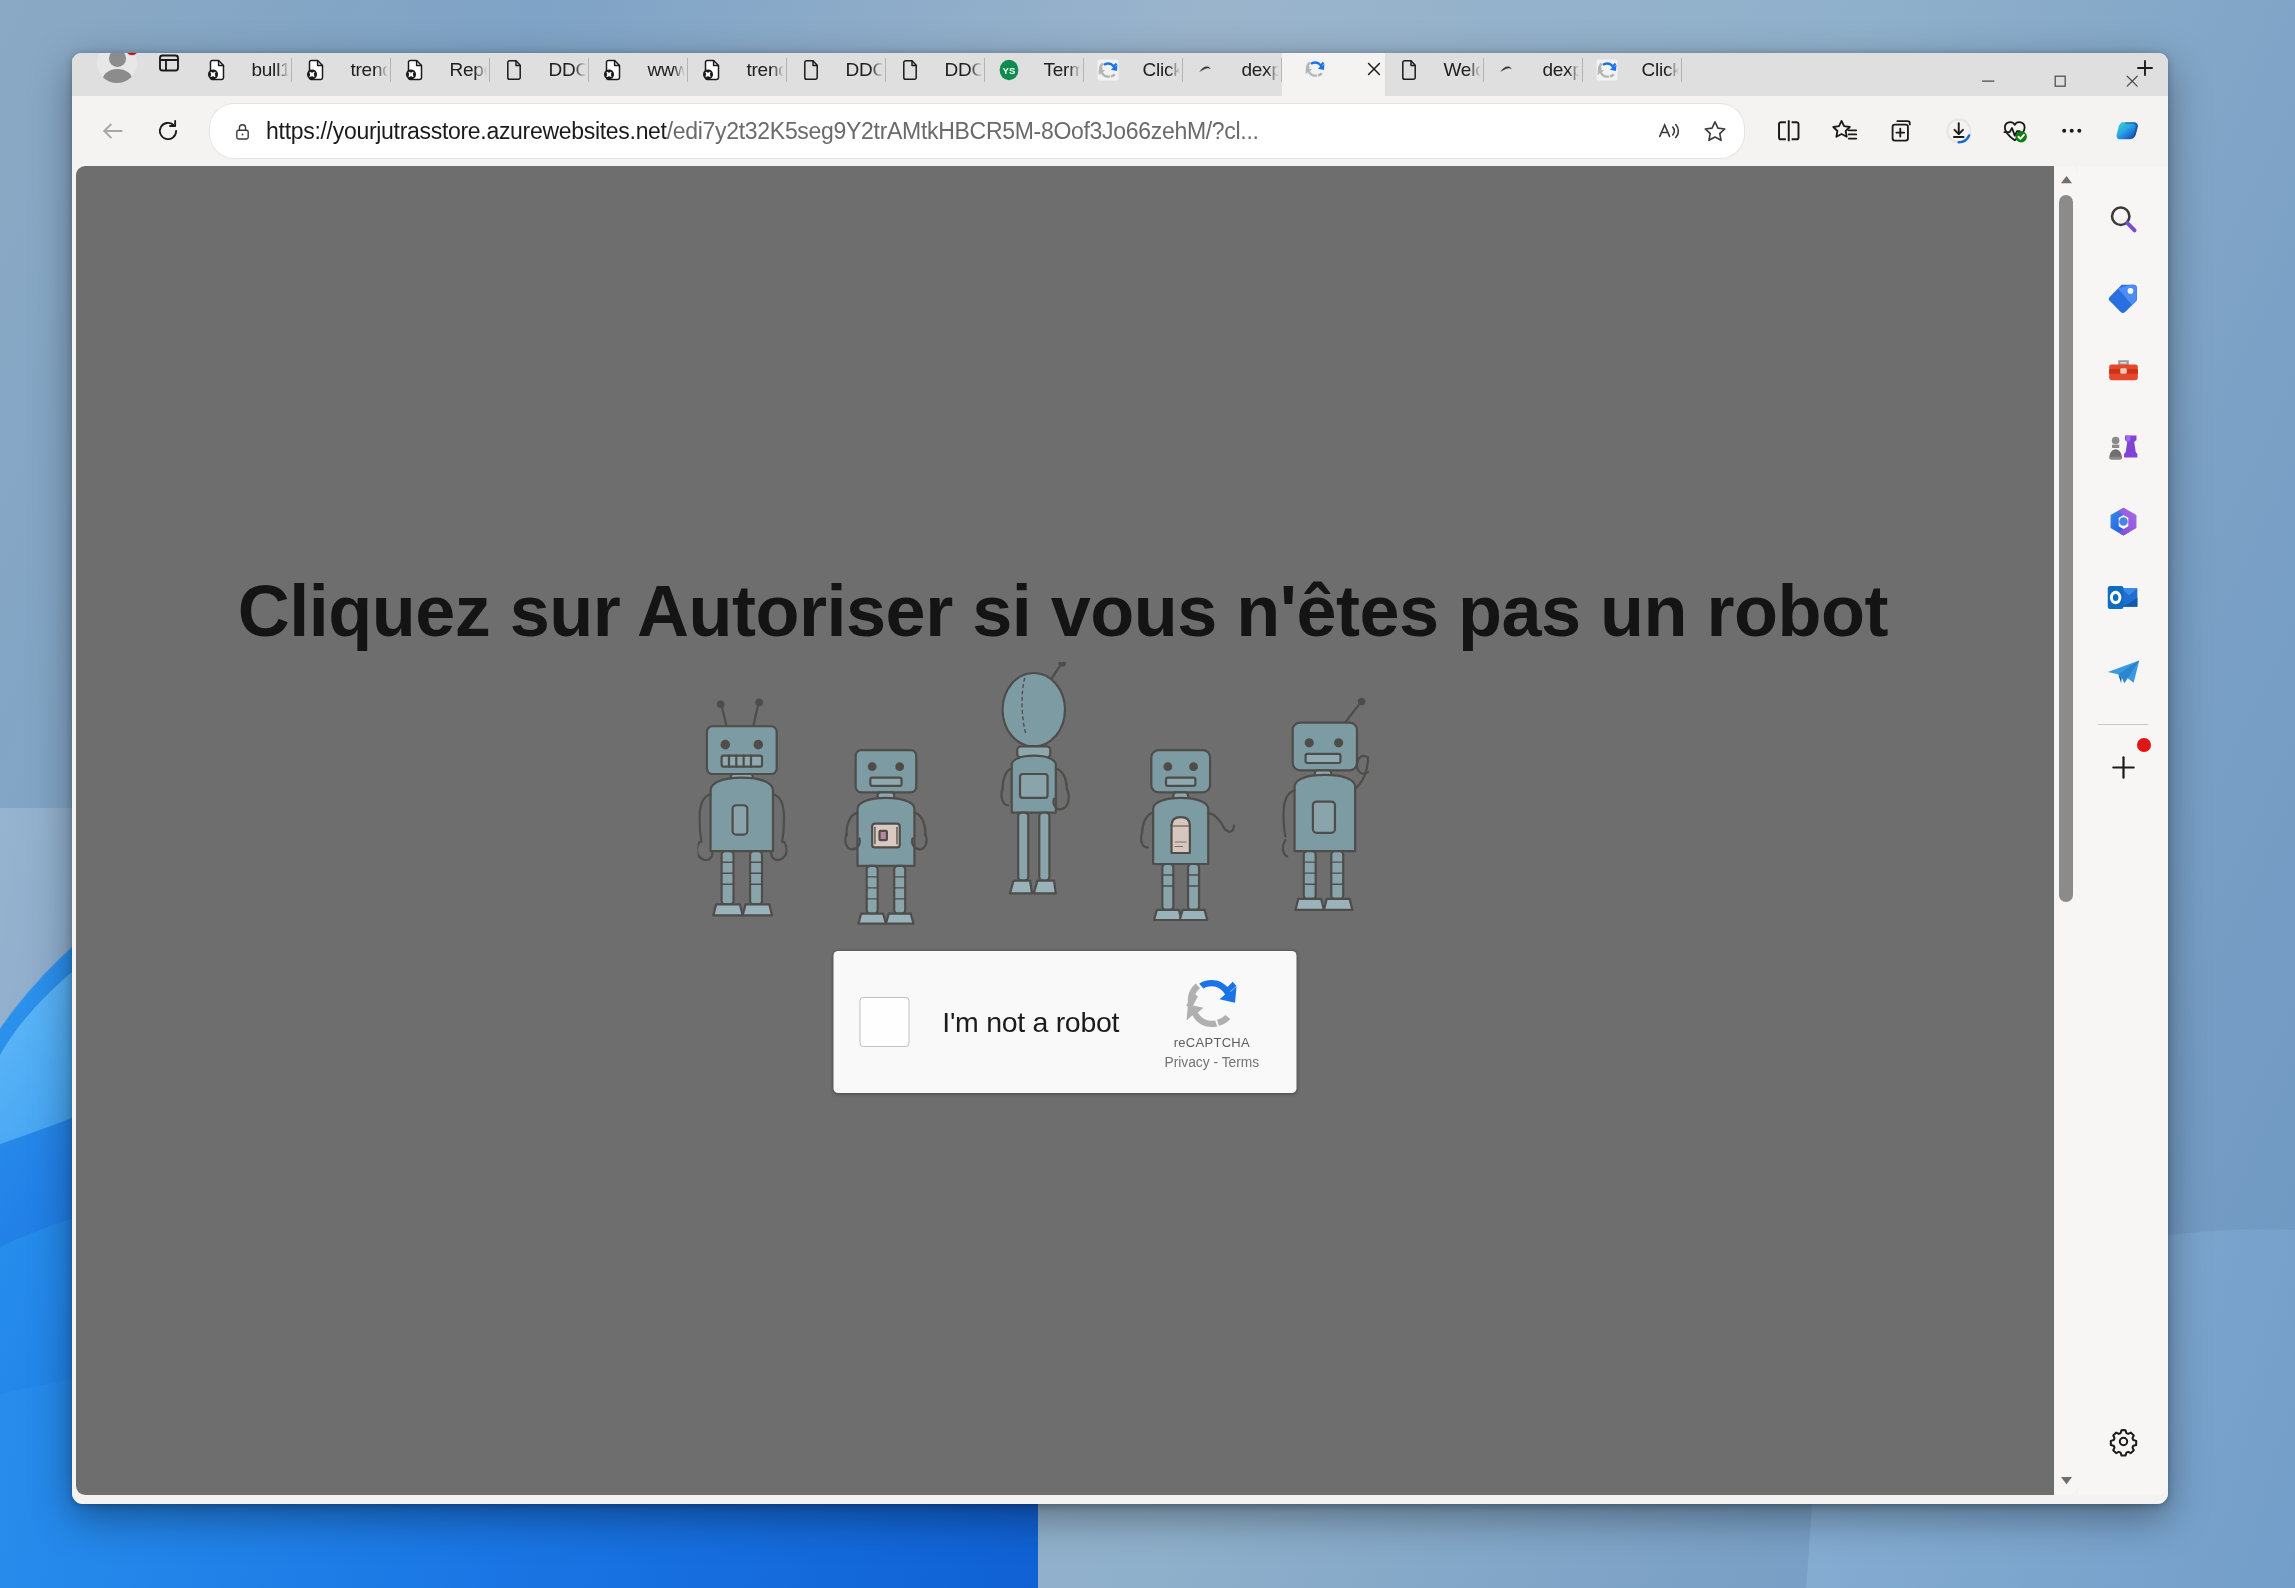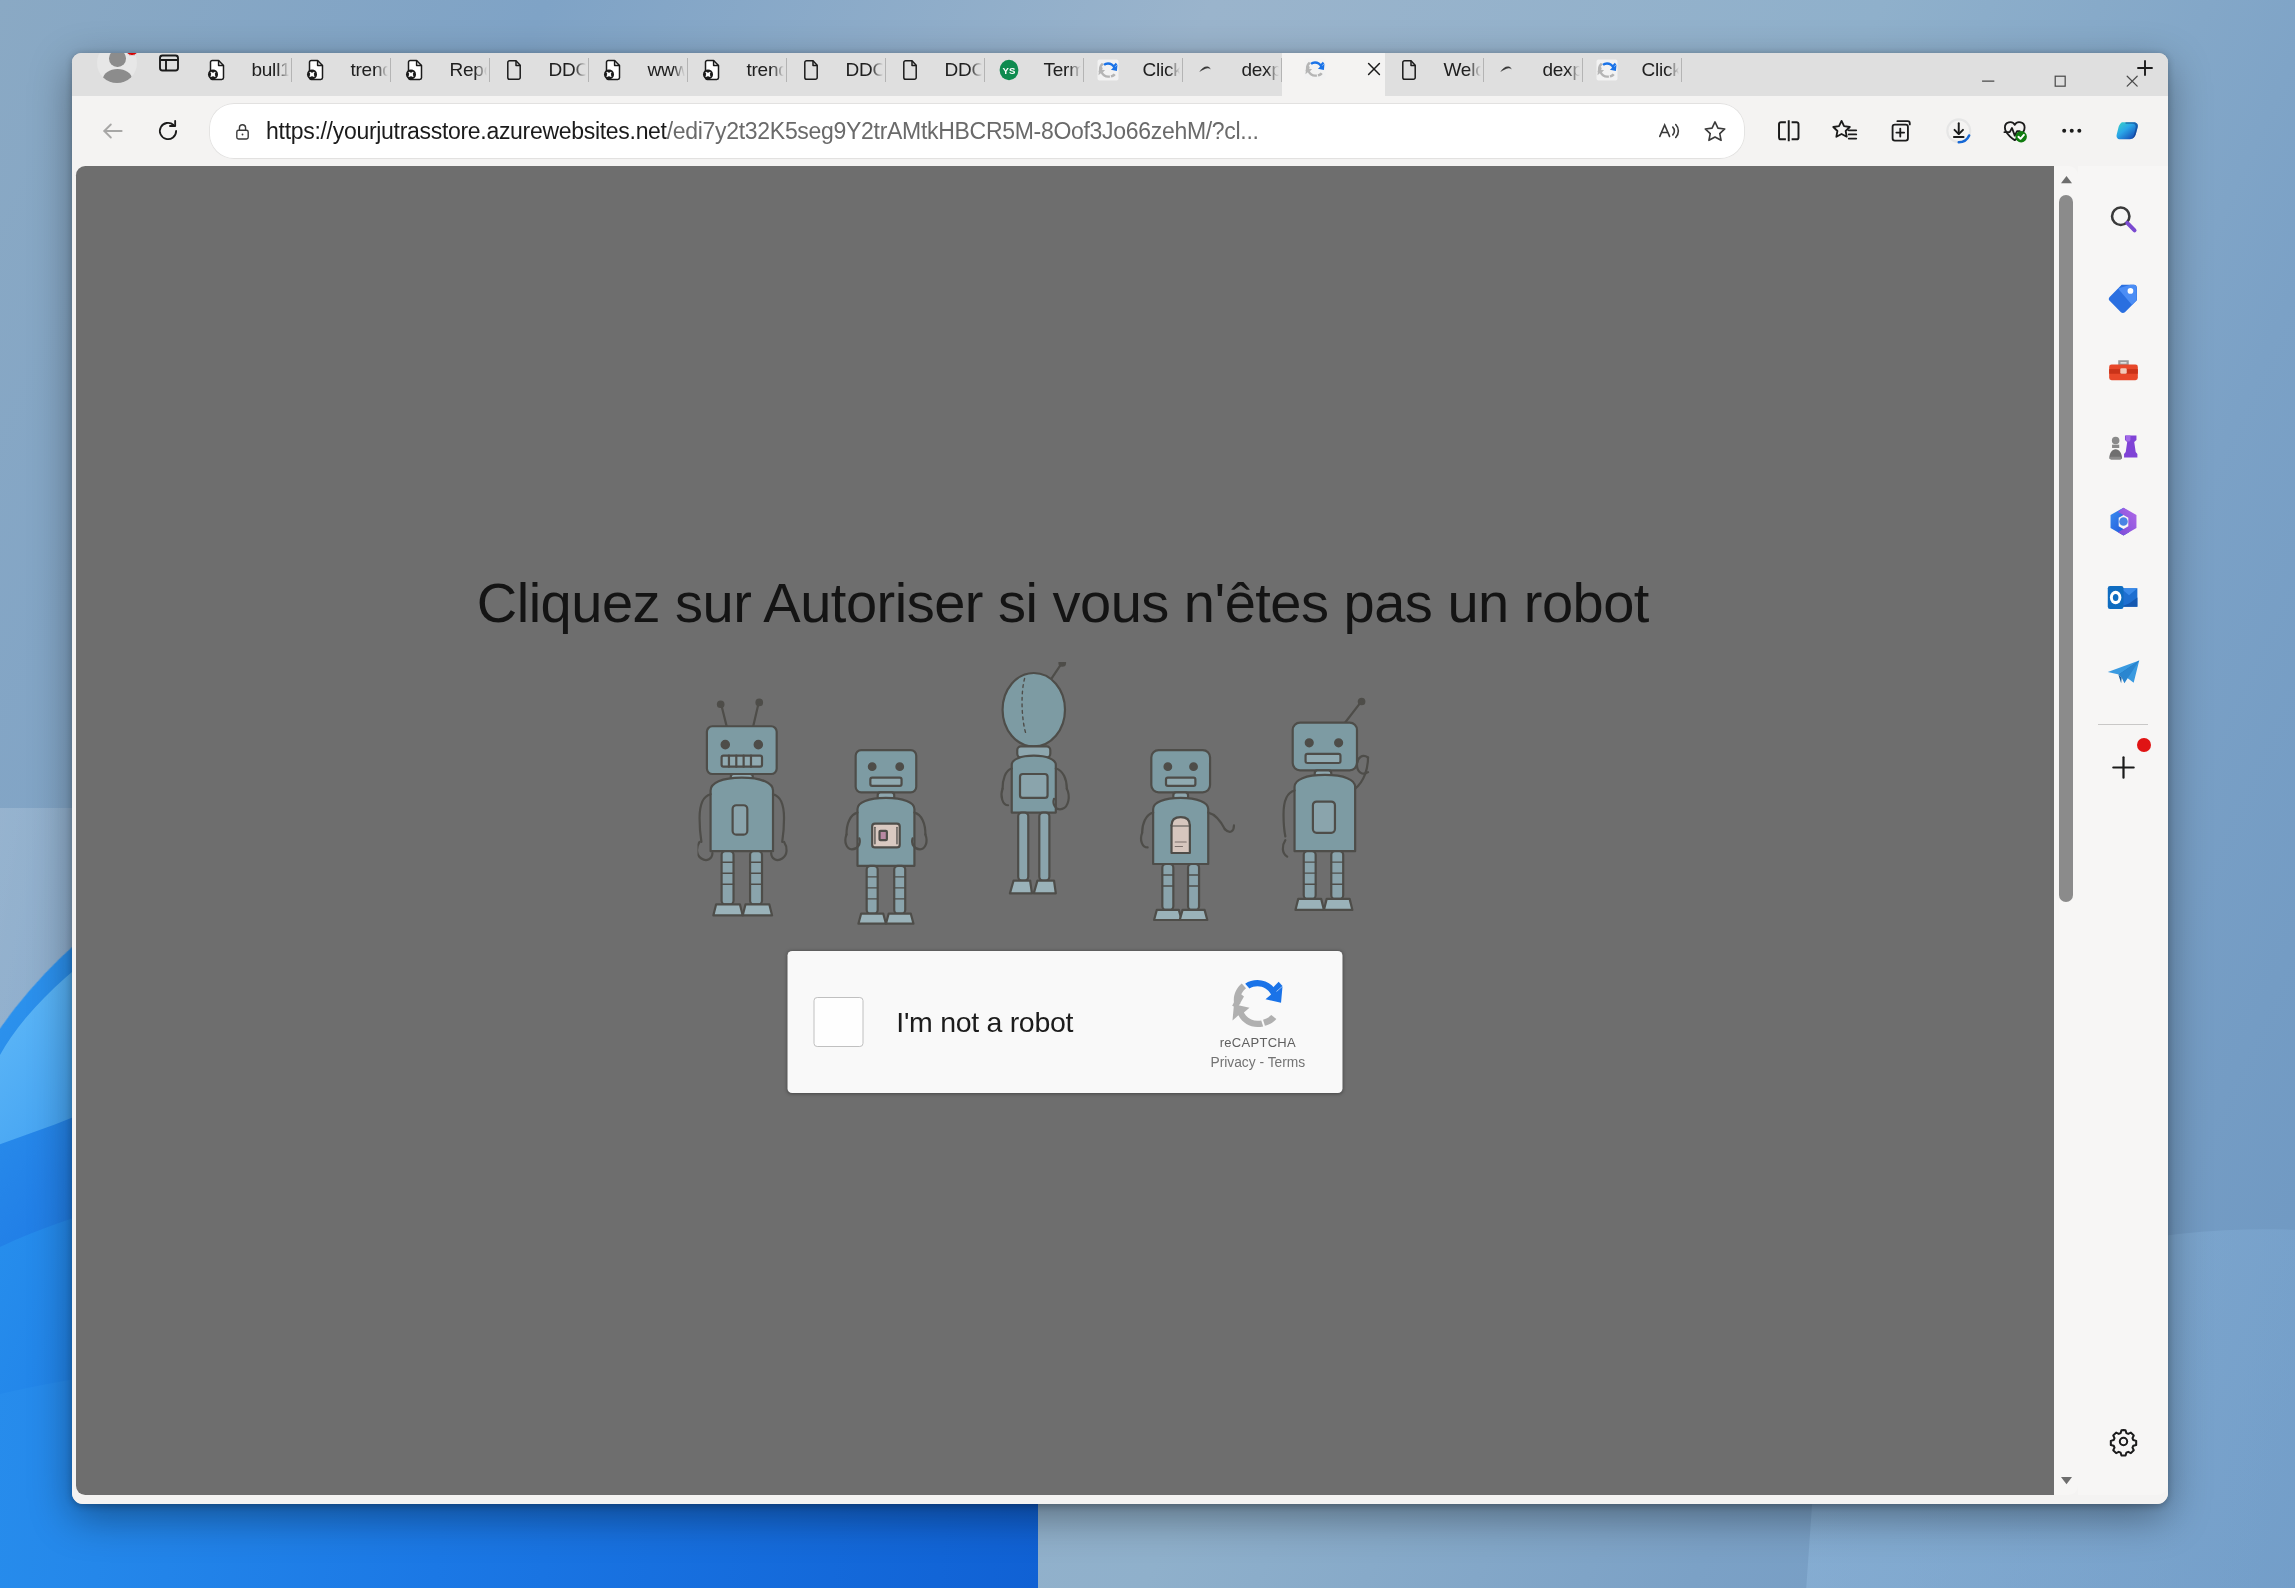--- a/index.html
+++ b/index.html
@@ -315,40 +315,40 @@
     overflow: hidden;
     min-width: 0;
   }
 
   
   .page-heading {
     position: absolute;
     left: 0; right: 4px;
     top: 404px;
     text-align: center;
-    font-size: 56px;
+    font-size: 72px;
     color: #141414;
     font-family: "Liberation Sans", sans-serif;
-    font-weight: 400;
+    font-weight: 700;
     letter-spacing: -0.5px;
   }
   .robots-area {
     position: absolute;
     left: 50%;
     transform: translateX(-50%);
     top: 496px;
     width: 735px;
     height: 303px;
   }
   .captcha-box {
     position: absolute;
     left: 50%;
     transform: translateX(-50%);
     top: 785px;
-    width: 555px;
+    width: 463px;
     height: 142px;
     background: #f9f9f9;
     border-radius: 4.6px;
     box-shadow: 0 0.9px 3.7px rgba(0,0,0,.35);
     display: flex;
     align-items: center;
     padding: 0 20px 0 26px;
   }
   .captcha-check {
     width: 50px; height: 50px;

